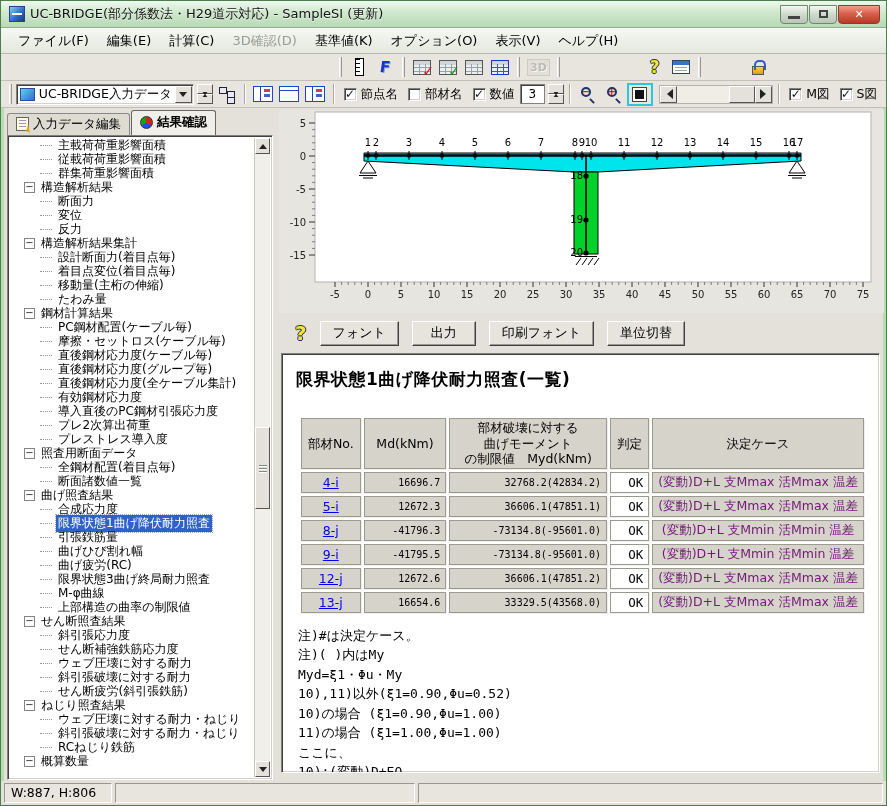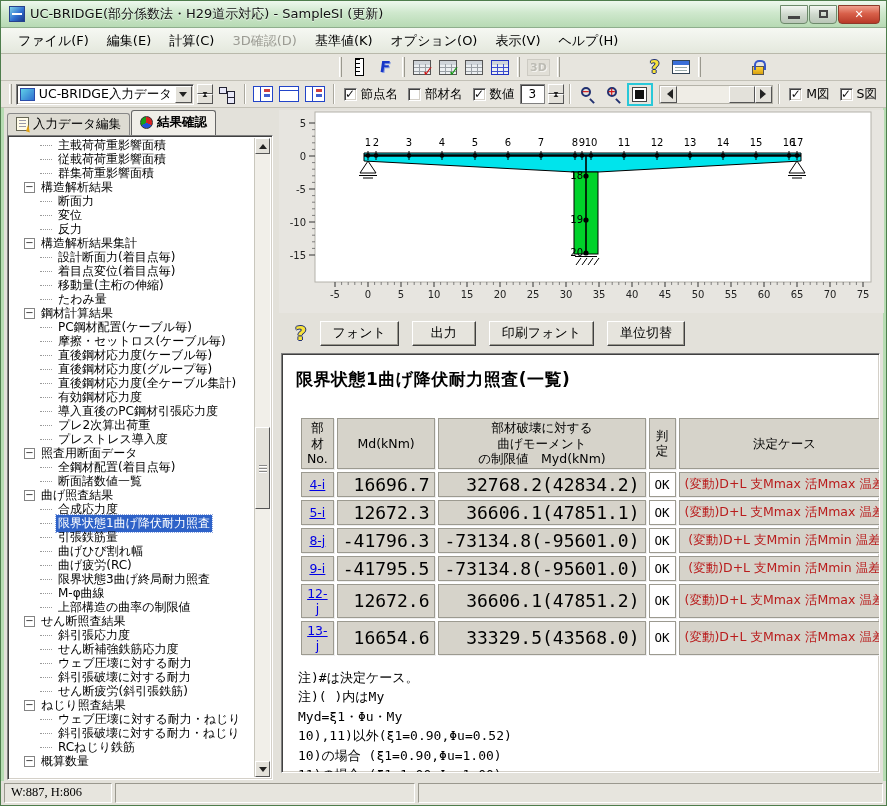--- a/index.html
+++ b/index.html
@@ -143,30 +143,30 @@
   .btnrow { height:40px; flex:0 0 40px; display:flex; align-items:center; gap:13px; padding-left:16px; }
   .btn95 { min-width:64px; height:25px; padding:0 12px; background:#e6e4dd; font-size:13px;
      border:1px solid; border-color:#fff #404040 #404040 #fff; box-shadow:inset -1px -1px 0 #9a988e; display:flex; align-items:center; justify-content:center; white-space:nowrap;}
   .report { flex:1; margin:0 4px 8px 2px; background:#fff; border:1px solid; border-color:#808080 #fff #fff #808080;
      box-shadow: inset 1px 1px 0 #404040, inset -1px -1px 0 #d4d0c8; overflow:hidden; padding:14px 12px 0 14px; }
   .rpt-title { font-size:17px; font-weight:bold; letter-spacing:.5px; }
   table.rtab { border-collapse:separate; border-spacing:3px; margin:24px 0 4px 2px; }
   .rtab th, .rtab td { border:1px solid #9c9a90; background:#d6d3ca; font-weight:normal;
      font-size:12.5px; padding:1px 5px; box-shadow:1px 1px 0 #eee; }
   .rtab th { text-align:center; line-height:1.25; }
-  .rtab td.num { text-align:right; font-family:"DejaVu Sans Mono", monospace; font-size:18px; }
+  .rtab td.num { text-align:right; font-family:"DejaVu Sans Mono", monospace; font-size:10px; }
   .rtab td.member { text-align:center; }
   .rtab td.judge { background:#fff; text-align:right; font-family:"DejaVu Sans Mono", monospace;}
-  .rtab td.case { text-align:center; color:#b91c1c; white-space:nowrap; font-size:12.5px; }
+  .rtab td.case { text-align:center; color:#701a75; white-space:nowrap; font-size:12.5px; }
   .rtab a { color:#0000e6; text-decoration:underline; }
   .notes { margin:10px 0 0 2px; font-family:"DejaVu Sans Mono","DejaVu Sans", monospace; font-size:13px; line-height:1.5; }
 
   
   .statusbar { height:24px; flex:0 0 24px; display:flex; gap:3px; padding:2px 3px; background:#e3e1da; }
-  .scell { border:1px solid; border-color:#9a988e #fff #fff #9a988e; padding:1px 6px; font-size:12.5px; background:#e7e5de;font-family:Liberation Serif, serif; }
+  .scell { border:1px solid; border-color:#9a988e #fff #fff #9a988e; padding:1px 6px; font-size:12.5px; background:#e7e5de; }
   .scell.c1 { width:108px; } .scell.c2 { width:300px; } .scell.c3 { flex:1; }
 
   svg text { font-family:"DejaVu Sans", sans-serif; }
 </style>
 </head>
 <body>
 
 <div class="win">
 
   <div class="titlebar">

